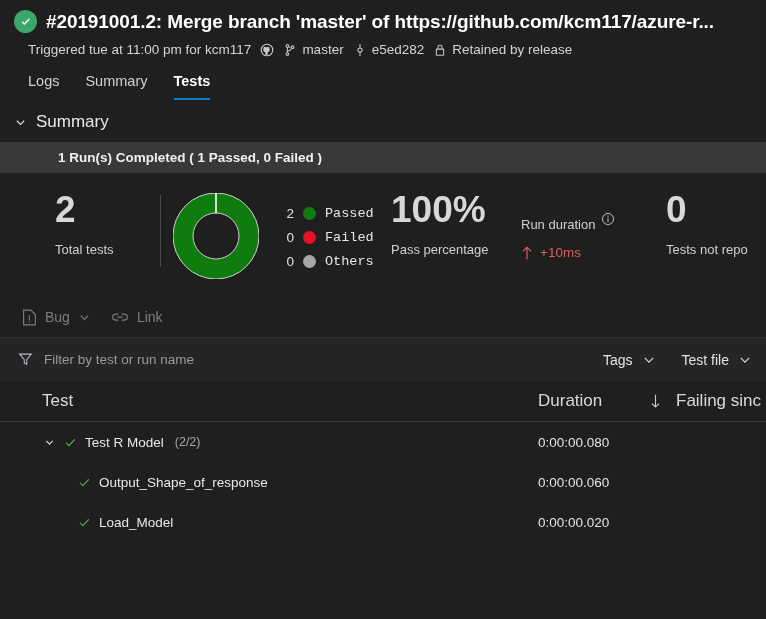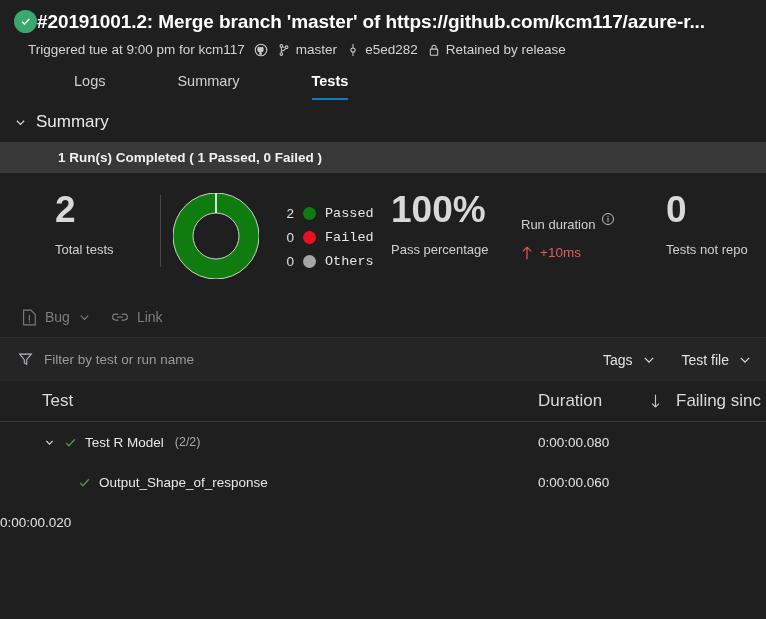--- a/index.html
+++ b/index.html
@@ -6,21 +6,21 @@
   html, body {
     width: 766px; height: 619px;
     background: #1f1f1f;
     font-family: "Liberation Sans", sans-serif;
     color: #e6e6e6;
     overflow: hidden;
   }
 
   
   .build-header { padding: 10px 0 0 0; }
-  .title-row { display: flex; align-items: center; padding: 0 14px; }
+  .title-row { display: flex; align-items: center; gap: 9px; padding: 0 14px; }
   .status-badge {
     width: 23px; height: 23px; border-radius: 50%;
     background: #3aa76d; flex: 0 0 23px;
     display: flex; align-items: center; justify-content: center;
   }
   .status-badge svg { width: 14px; height: 14px; }
   .build-title {
     font-size: 19px; font-weight: bold; color: #ffffff;
     white-space: nowrap; overflow: hidden; text-overflow: ellipsis;
     letter-spacing: -0.1px;
@@ -31,21 +31,21 @@
     font-size: 13.5px; color: #cccccc; white-space: nowrap;
   }
   .meta-row .m-txt { color: #d4d4d4; }
   .meta-ico { display: inline-flex; align-items: center; margin-left: 4px; }
   .meta-ico svg { width: 14px; height: 14px; }
 
   
   .tabs { display: flex; gap: 26px; padding: 16px 0 0 28px; }
   .tab {
     font-size: 14.5px; color: #d0d0d0; padding-bottom: 9px;
-    border-bottom: 2px solid transparent; cursor: pointer; margin-left: 46px;
+    border-bottom: 2px solid transparent; cursor: pointer;
   }
   .tab.active { color: #ffffff; font-weight: bold; border-bottom-color: #0f7bc4; }
 
   
   .summary-head {
     display: flex; align-items: center; gap: 9px;
     padding: 12px 0 10px 14px;
   }
   .chev svg { width: 13px; height: 13px; display: block; }
   .summary-label { font-size: 17px; color: #e8e8e8; }
@@ -139,21 +139,21 @@
   <div class="title-row">
     <span class="status-badge">
       <svg viewBox="0 0 16 16">
           <path d="M6.2 11.4L3 8.2l1.2-1.2 2 2 5-5L12.4 5z" fill="#ffffff"></path>
         </svg>
     </span>
     <div class="build-title">#20191001.2: Merge branch 'master' of https://github.com/kcm117/azure-r...</div>
   </div>
 
   <div class="meta-row">
-    <span class="m-txt">Triggered tue at 9:00 pm for kcm117</span>
+    <span class="m-txt">Triggered tue at 11:00 pm for kcm117</span>
     <span class="meta-ico">
       <svg viewBox="0 0 16 16">
           <circle cx="8" cy="8" r="6.6" fill="none" stroke="#c9c9c9" stroke-width="1.3"></circle>
           <path d="M6 13.4v-2c0-.6.3-1 .3-1-1.7-.2-2.6-1-2.6-3 0-.7.2-1.2.6-1.6-.1-.2-.2-.8.05-1.6 0 0 .5-.15 1.6.6a5.4 5.4 0 0 1 2.9 0c1.1-.75 1.6-.6 1.6-.6.25.8.1 1.4.05 1.6.4.4.6.9.6 1.6 0 2-1 2.8-2.6 3 .25.2.45.65.45 1.3v1.7" fill="#c9c9c9"></path>
         </svg>
     </span>
     <span class="meta-ico">
       <svg viewBox="0 0 16 16" fill="none" stroke="#c9c9c9" stroke-width="1.2">
           <circle cx="5" cy="3.3" r="1.5"></circle>
           <circle cx="5" cy="12.7" r="1.5"></circle>
@@ -360,17 +360,25 @@
           </svg>
       </span>
       <span class="t-name">Output_Shape_of_response</span>
     </div>
     <div class="cell-dur">0:00:00.060</div>
     <div class="cell-pad"></div>
     <div class="cell-fail"></div>
   </div>
 
   <div class="trow">
+    <div class="cell-test indent-2">
+      <span class="check">
+        <svg viewBox="0 0 16 16" fill="none" stroke="#4a9c4a" stroke-width="1.5">
+            <path d="M2.6 8.4l3.4 3.6L13.4 4"></path>
+          </svg>
+      </span>
+      <span class="t-name">Load_Model</span>
+    </div>
     <div class="cell-dur">0:00:00.020</div>
     <div class="cell-pad"></div>
     <div class="cell-fail"></div>
   </div>
 </div>
 
 </body></html>

